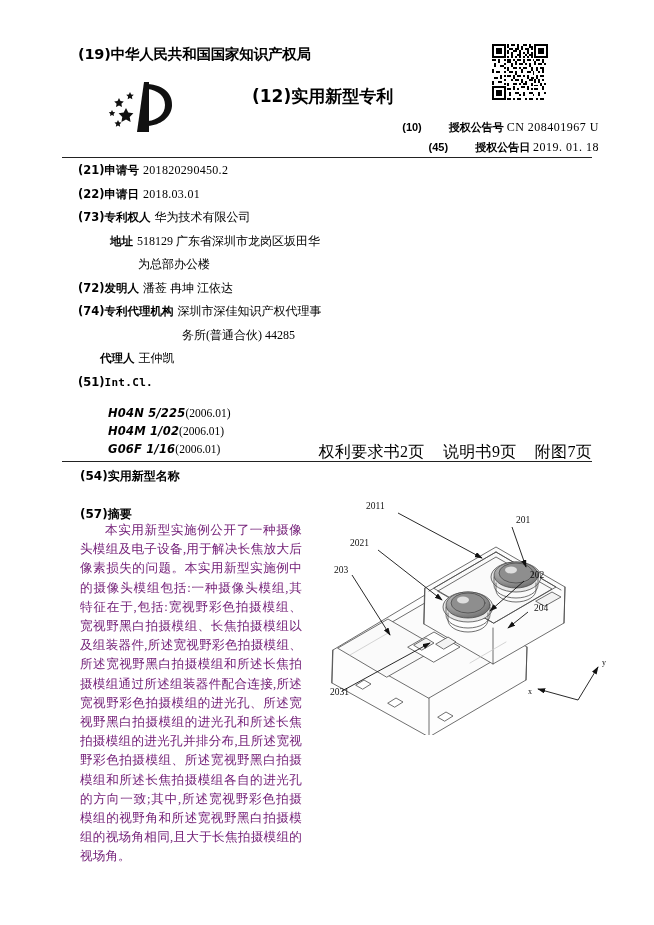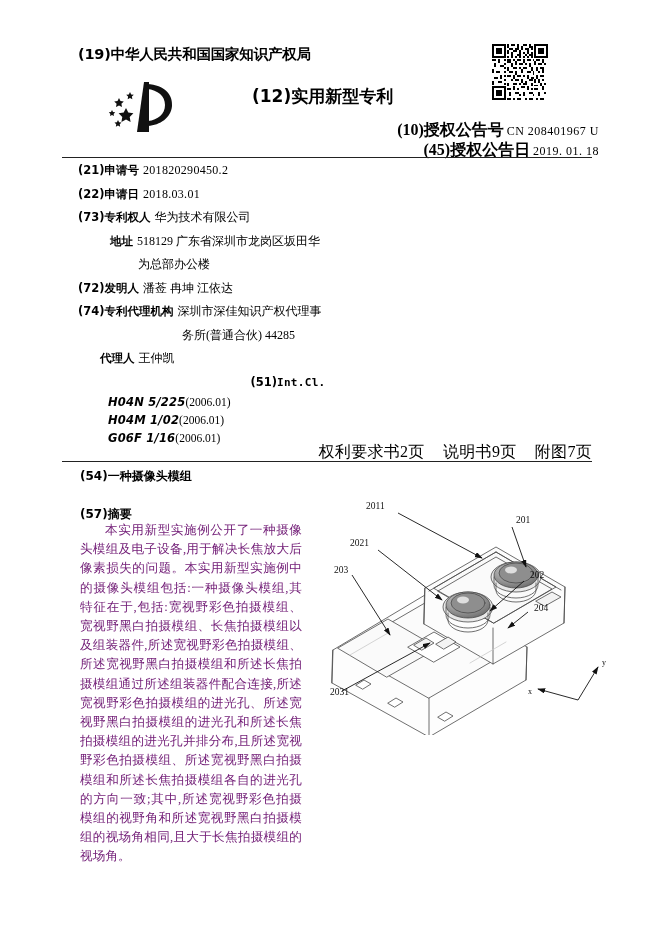--- a/index.html
+++ b/index.html
@@ -66,23 +66,24 @@
 
   
   .pub-line {
     position: absolute;
     right: 55px;
     font-size: 11.5px;
     white-space: nowrap;
     text-align: left;
   }
   .pub-line .lbl {
-    font-family: Liberation Serif, serif;
-    font-weight: bold;
-    font-size: 16px;
+    font-family: Liberation Sans, sans-serif;
+    font-weight: bold;
+    font-size: 11px;
+    margin-left: 27px;
   }
   .pub-line .val {
     font-family: "Liberation Serif", serif;
     font-size: 12px;
     letter-spacing: 0.5px;
   }
   #pub-no { top: 120px; }
   #pub-date { top: 140px; }
 
   
@@ -438,21 +439,21 @@
     </div>
     <div class="bib-row" style="padding-left:104px;">
       <span class="fieldval-cn">务所(普通合伙)  44285</span>
     </div>
 
     <div class="bib-row indent3">
       <span class="fieldname">代理人</span>
       <span class="fieldval-cn">王仲凯</span>
     </div>
 
-    <div class="bib-row" style="margin-bottom:3px;text-align:center;">
+    <div class="bib-row" style="margin-bottom:14px;">
       <span class="code">(51)</span><span class="ipc-head">Int.Cl.</span>
     </div>
 
     <div class="ipc-row">
       <span class="ipc-sym">H04N 5/225</span><span class="ipc-ver">(2006.01)</span>
     </div>
     <div class="ipc-row">
       <span class="ipc-sym">H04M 1/02</span><span class="ipc-ver">(2006.01)</span>
     </div>
     <div class="ipc-row">
@@ -463,21 +464,21 @@
   <div class="counts">
     <span>权利要求书2页</span>
     <span>说明书9页</span>
     <span>附图7页</span>
   </div>
 
   <div class="rule" id="rule-mid"></div>
 
   <div id="title-block">
     <div class="sec-head">
-      <span>(54)</span><span>一种摄像头模组</span>
+      <span>(54)</span><span>实用新型名称</span>
     </div>
   </div>
 
   <div class="sec-head" id="abstract-head">
     <span>(57)</span><span>摘要</span>
   </div>
   <div id="abstract-body">本实用新型实施例公开了一种摄像头模组及电子设备,用于解决长焦放大后像素损失的问题。本实用新型实施例中的摄像头模组包括:一种摄像头模组,其特征在于,包括:宽视野彩色拍摄模组、宽视野黑白拍摄模组、长焦拍摄模组以及组装器件,所述宽视野彩色拍摄模组、所述宽视野黑白拍摄模组和所述长焦拍摄模组通过所述组装器件配合连接,所述宽视野彩色拍摄模组的进光孔、所述宽视野黑白拍摄模组的进光孔和所述长焦拍摄模组的进光孔并排分布,且所述宽视野彩色拍摄模组、所述宽视野黑白拍摄模组和所述长焦拍摄模组各自的进光孔的方向一致;其中,所述宽视野彩色拍摄模组的视野角和所述宽视野黑白拍摄模组的视场角相同,且大于长焦拍摄模组的视场角。</div>
 
   <div id="figure">
     <svg viewBox="0 0 300 240" width="300" height="240" aria-hidden="true">

